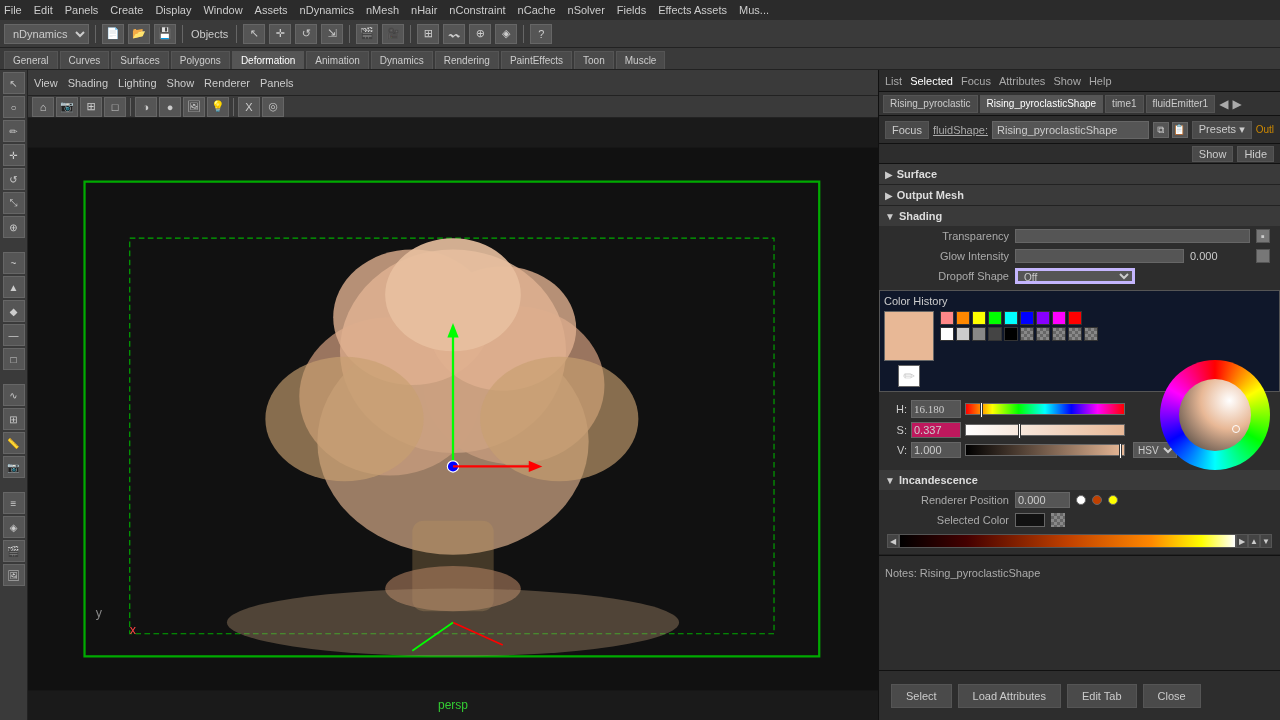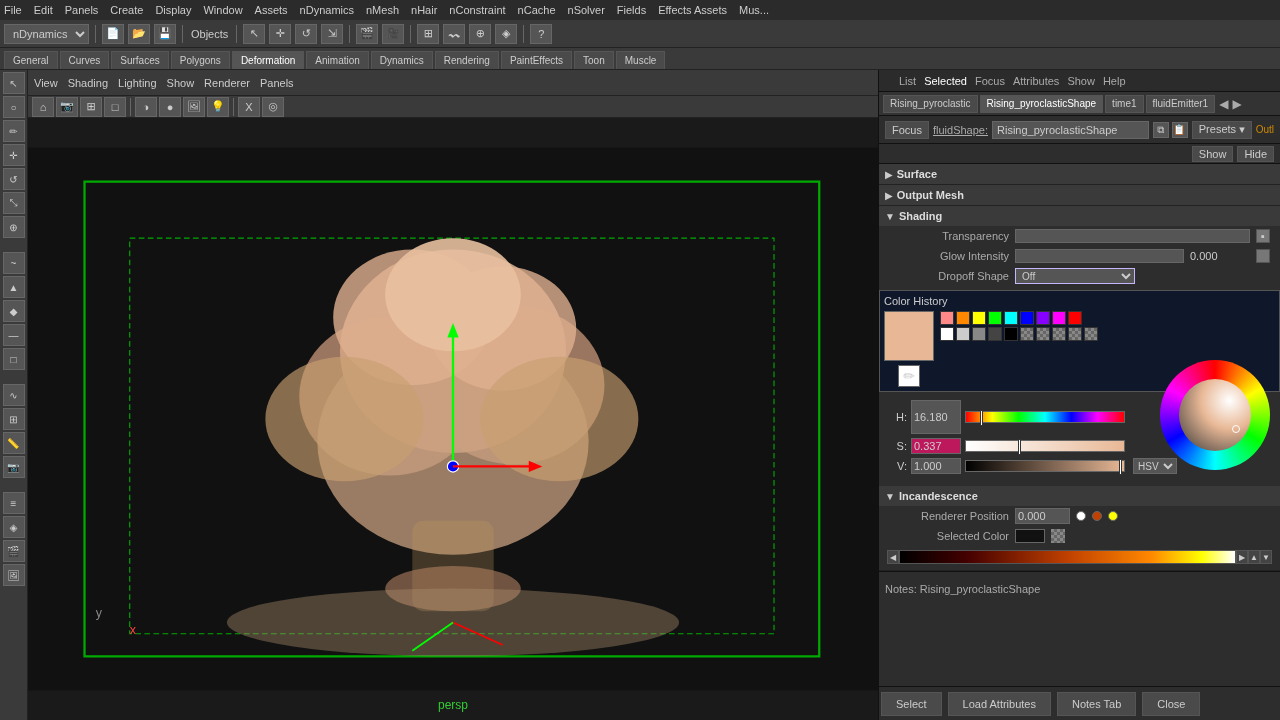--- a/index.html
+++ b/index.html
@@ -57,33 +57,33 @@
     .show-hide-btn { font-size: 11px; color: #ccc; background: #4a4a4a; border: 1px solid #555; padding: 1px 6px; cursor: pointer; height: 16px; display: flex; align-items: center; }
     .attr-section { border-bottom: 1px solid #222; }
     .attr-section-header { display: flex; align-items: center; background: #3a3a3a; height: 20px; padding: 0 6px; cursor: pointer; gap: 4px; }
     .attr-section-header .arrow { color: #ccc; font-size: 10px; }
     .attr-section-title { font-size: 11px; color: #ddd; font-weight: bold; }
     .attr-row { display: flex; align-items: center; height: 20px; padding: 0 10px; gap: 6px; }
     .attr-label { width: 120px; text-align: right; font-size: 11px; color: #aaa; flex-shrink: 0; }
     .attr-slider { flex: 1; height: 14px; background: #555; border: 1px solid #666; cursor: pointer; position: relative; }
     .attr-slider-fill { height: 100%; background: #777; }
     .attr-value { width: 60px; font-size: 11px; color: #ccc; text-align: left; }
-    .attr-dropdown { background: #555; border: 1px solid #c4b5fd; color: #ccc; font-size: 10px; height: 16px; padding: 0 2px; cursor: pointer; }
+    .attr-dropdown { background: #555; border: 3px solid #c4b5fd; color: #ccc; font-size: 10px; height: 16px; padding: 0 2px; cursor: pointer; }
     .hsv-slider-row { display: flex; align-items: center; gap: 4px; margin-bottom: 4px; }
     .hsv-label { width: 20px; font-size: 11px; color: #ccc; text-align: right; }
 
     
     #notes-bar { display: flex; align-items: center; background: #2d2d2d; height: 22px; padding: 17px 6px; border-top: 1px solid #111; font-size: 11px; color: #aaa; }
 
     
-    #bottom-buttons { display: flex; align-items: center; background: #2d2d2d; height: 34px; padding: 0 2px; gap: 6px; border-top: 1px solid #111; }
+    #bottom-buttons { display: flex; align-items: center; background: #2d2d2d; height: 50px; padding: 0 12px; gap: 6px; border-top: 1px solid #111; }
     .bottom-btn { background: #4a4a4a; border: 1px solid #555; color: #ccc; font-size: 11px; height: 24px; padding: 0 14px; cursor: pointer; }
 
     
-    #right-nav { display: flex; align-items: center; gap: 8px; padding: 2px 20px; background: #2b2b2b; height: 22px; border-bottom: 1px solid #111; }
+    #right-nav { display: flex; align-items: center; gap: 8px; padding: 2px 6px; background: #2b2b2b; height: 22px; border-bottom: 1px solid #111; }
     .right-nav-btn { font-size: 11px; color: #aaa; cursor: pointer; }
     .right-nav-btn.active { color: #fff; }
 
     
     ::-webkit-scrollbar { width: 8px; height: 8px; }
     ::-webkit-scrollbar-track { background: #2b2b2b; }
     ::-webkit-scrollbar-thumb { background: #555; border-radius: 4px; }
 
     
     #main-tabs { display: flex; background: #3a3a3a; height: 22px; padding: 0 4px; align-items: flex-end; gap: 2px; border-bottom: 1px solid #222; }
@@ -384,21 +384,21 @@
                   </div>
                 </div>
               </div>
             </div>
 
             <div style="padding:4px 8px;">
 
               <div class="hsv-slider-row">
                 <span class="hsv-label">H:</span>
                 <div style="position:relative;display:inline-block;">
-                  <input type="text" value="16.180" style="width: 50px; background: rgb(85, 85, 85); border: 1px solid rgb(102, 102, 102); color: rgb(204, 204, 204); font-size: 11px; height: 16px; padding: 16px 2px;">
+                  <input type="text" value="16.180" style="width: 50px; background: rgb(85, 85, 85); border: 1px solid rgb(102, 102, 102); color: rgb(204, 204, 204); font-size: 11px; height: 16px; padding: 8px 2px; font-family: Liberation Serif, serif;">
                 </div>
                 <div style="width:160px;height:12px;background:linear-gradient(to right,red,yellow,lime,cyan,blue,magenta,red);border:1px solid #666;cursor:pointer;position:relative;">
                   <div style="position:absolute;left:9%;top:-2px;width:3px;height:16px;background:#fff;border:1px solid #333;"></div>
                 </div>
               </div>
 
               <div class="hsv-slider-row">
                 <span class="hsv-label">S:</span>
                 <div style="position:relative;display:inline-block;">
                   <input type="text" value="0.337" style="width: 50px; background: #be185d; border: 1px solid rgb(102, 102, 102); color: rgb(204, 204, 204); font-size: 11px; height: 16px; padding: 0px 2px;">
@@ -468,19 +468,19 @@
 
           <div id="notes-bar">
             <span>Notes: Rising_pyroclasticShape</span>
           </div>
 
         </div>
 
         <div id="bottom-buttons">
           <button class="bottom-btn">Select</button>
           <button class="bottom-btn">Load Attributes</button>
-          <button class="bottom-btn">Notes Tab</button>
+          <button class="bottom-btn">Edit Tab</button>
           <button class="bottom-btn">Close</button>
         </div>
       </div>
     </div>
   </div>
 </div>
 
 </body></html>

